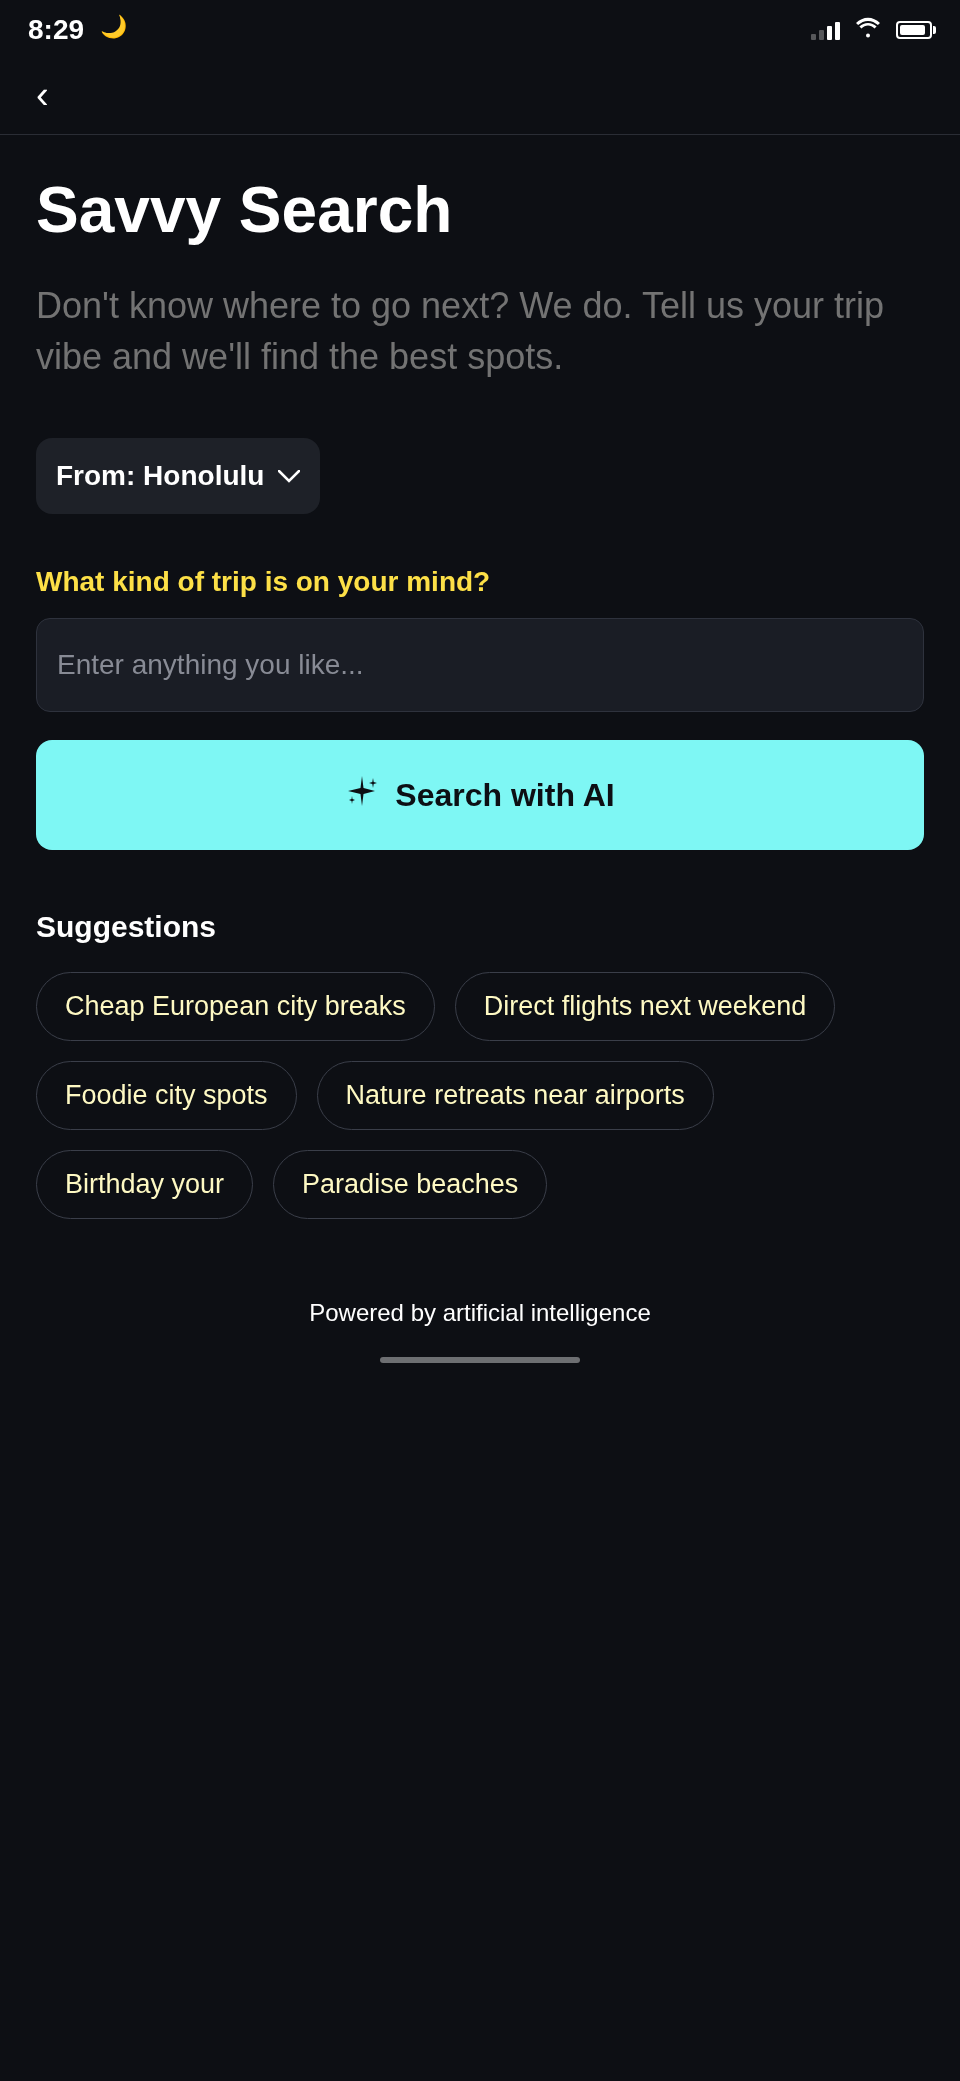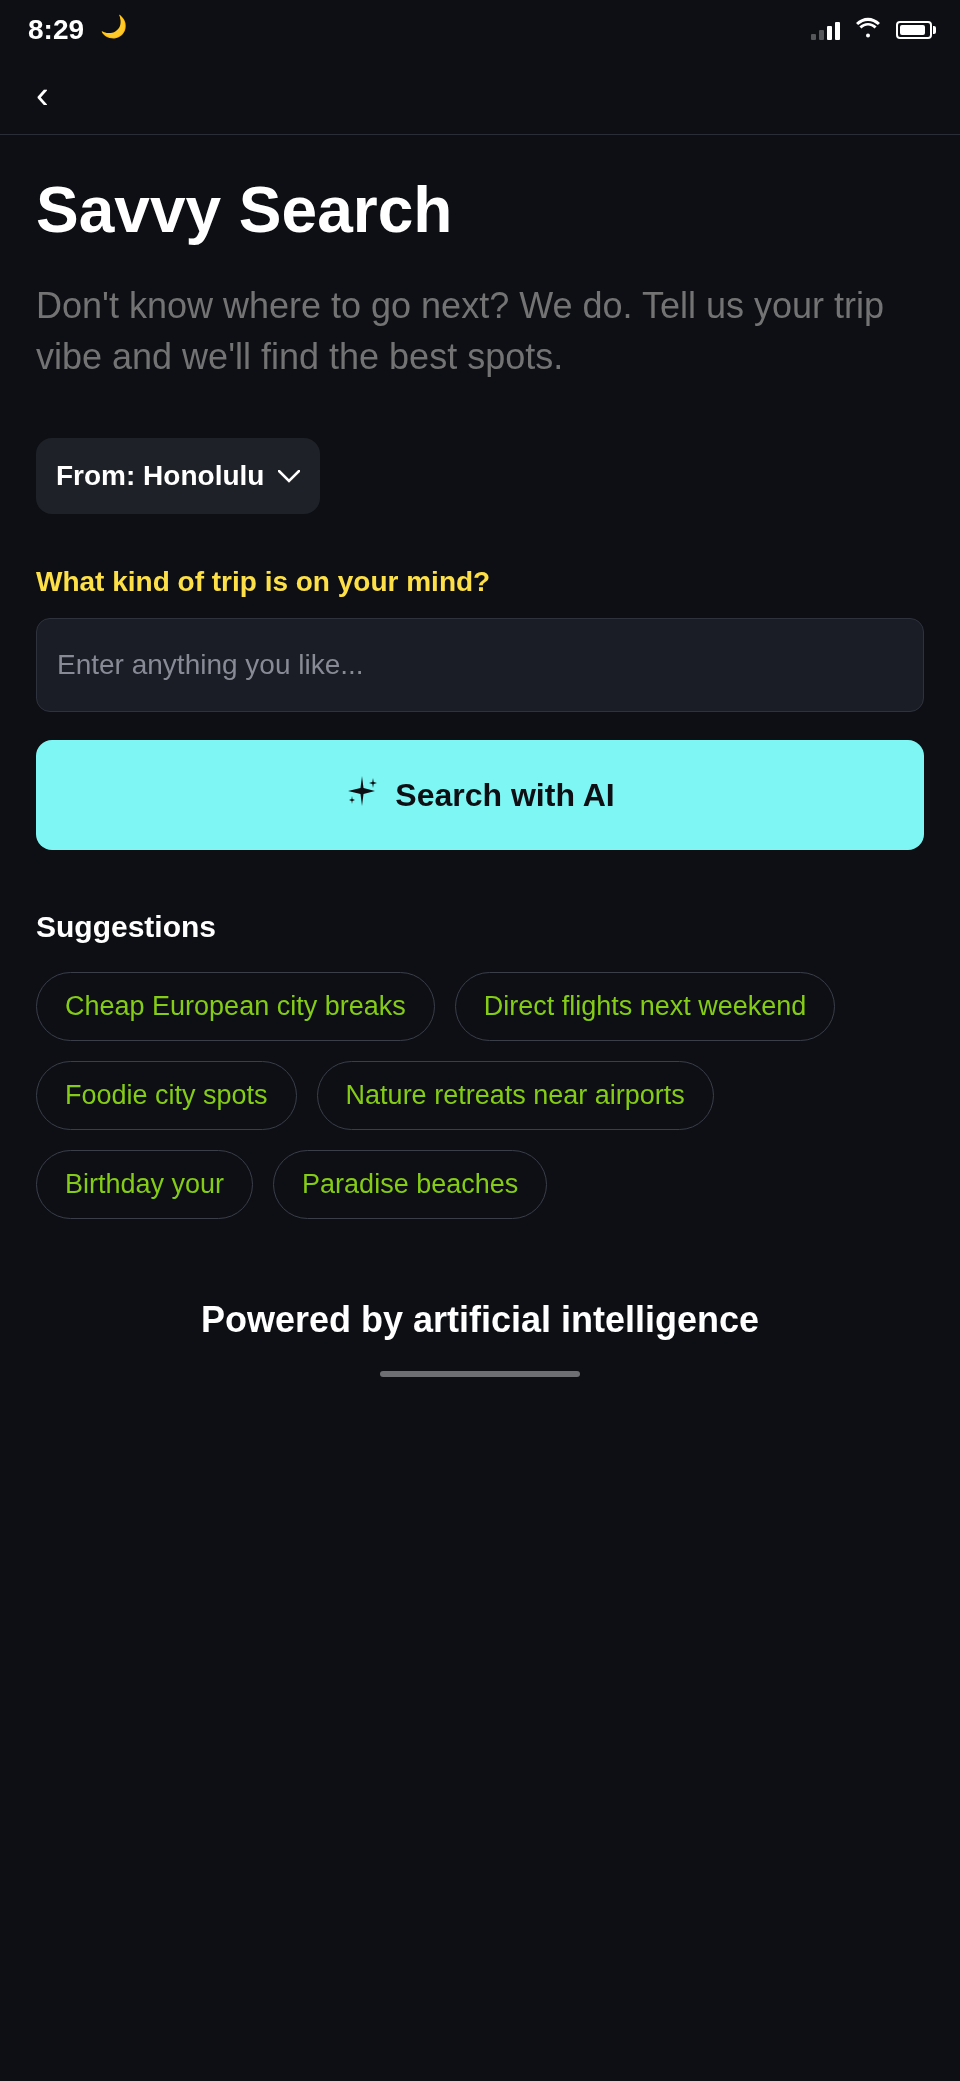--- a/index.html
+++ b/index.html
@@ -224,34 +224,34 @@
       flex-wrap: wrap;
       gap: 20px;
     }
 
     .suggestion-chip {
       background-color: transparent;
       border: 1.5px solid #3a3e49;
       border-radius: 50px;
       padding: 18px 28px;
       font-size: 27px;
-      color: #84cc16;
+      color: #fef9c3;
       cursor: pointer;
       white-space: nowrap;
     }
 
     .powered-by-section {
       position: relative;
       padding: 40px 36px 0 36px;
       text-align: center;
     }
 
     .powered-by-text {
-      font-size: 36px;
-      font-weight: 700;
+      font-size: 24px;
+      font-weight: 400;
       color: #ffffff;
       margin-bottom: 20px;
     }
 
     .home-indicator {
       width: 200px;
       height: 6px;
       background: #ffffff;
       border-radius: 3px;
       margin: 30px auto 20px auto;

